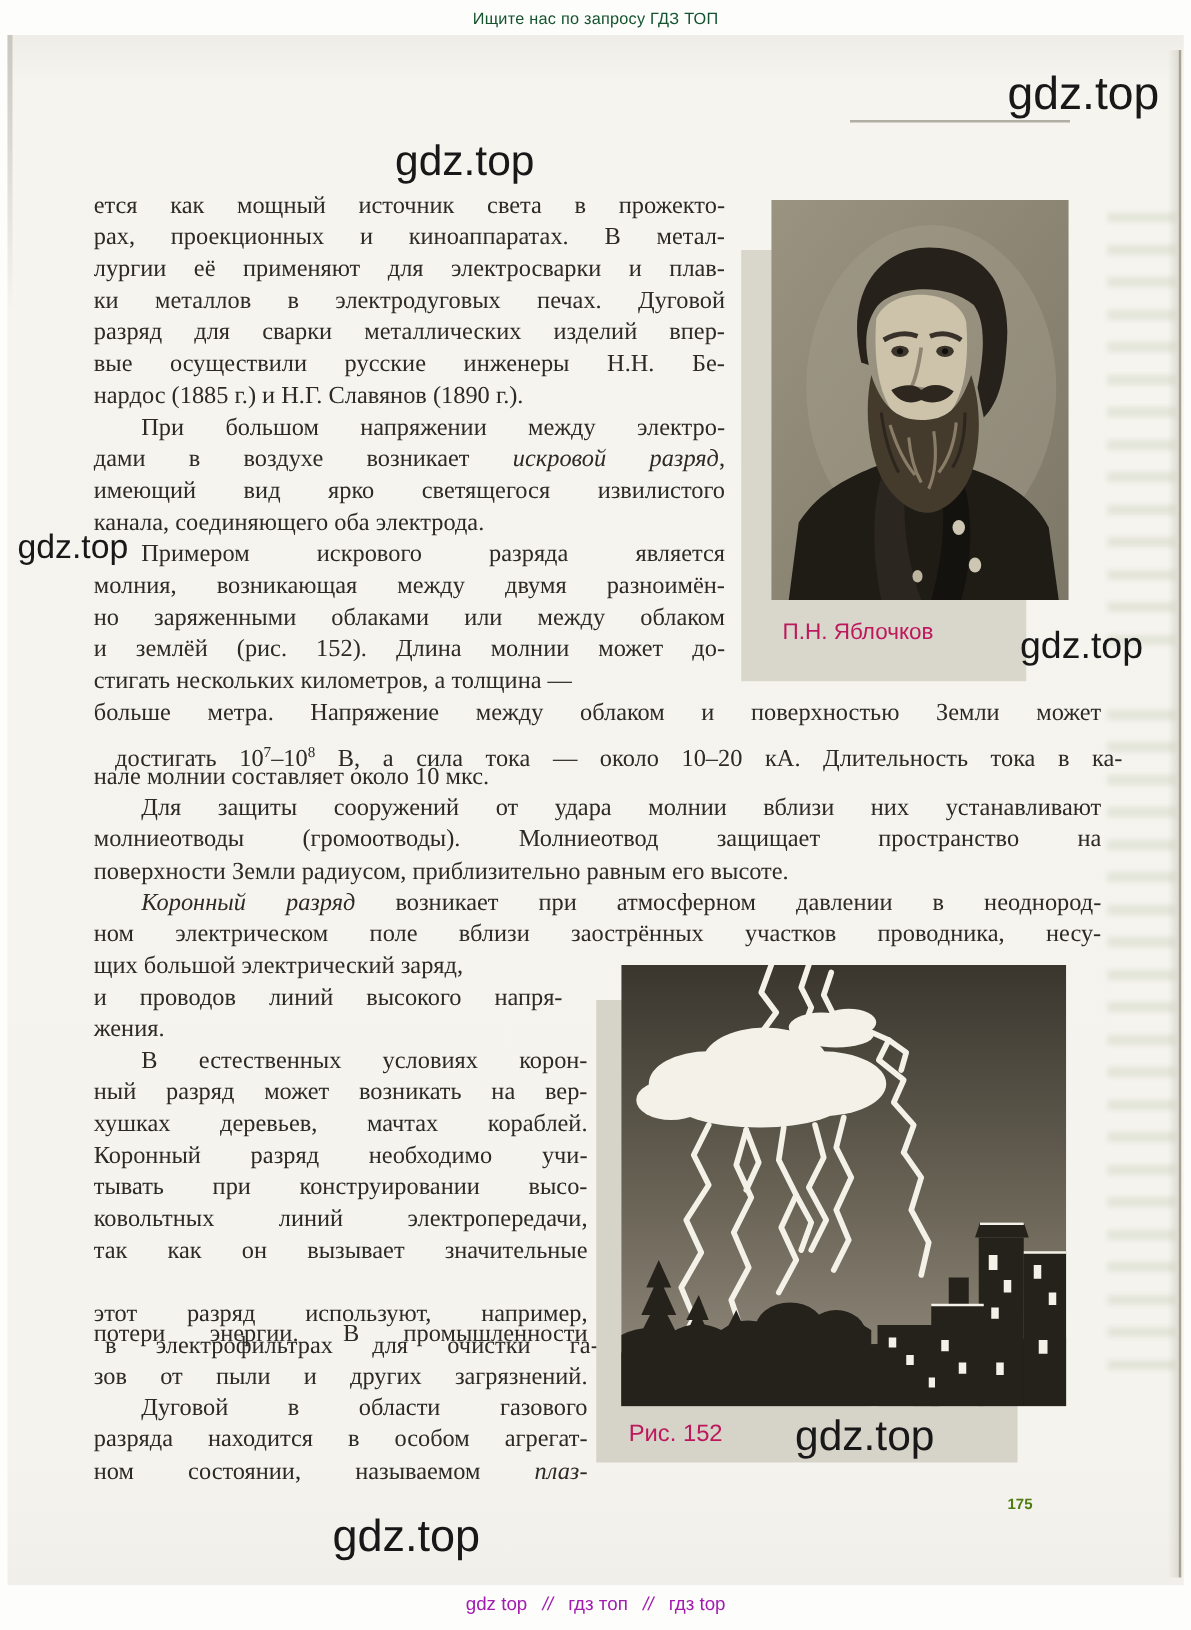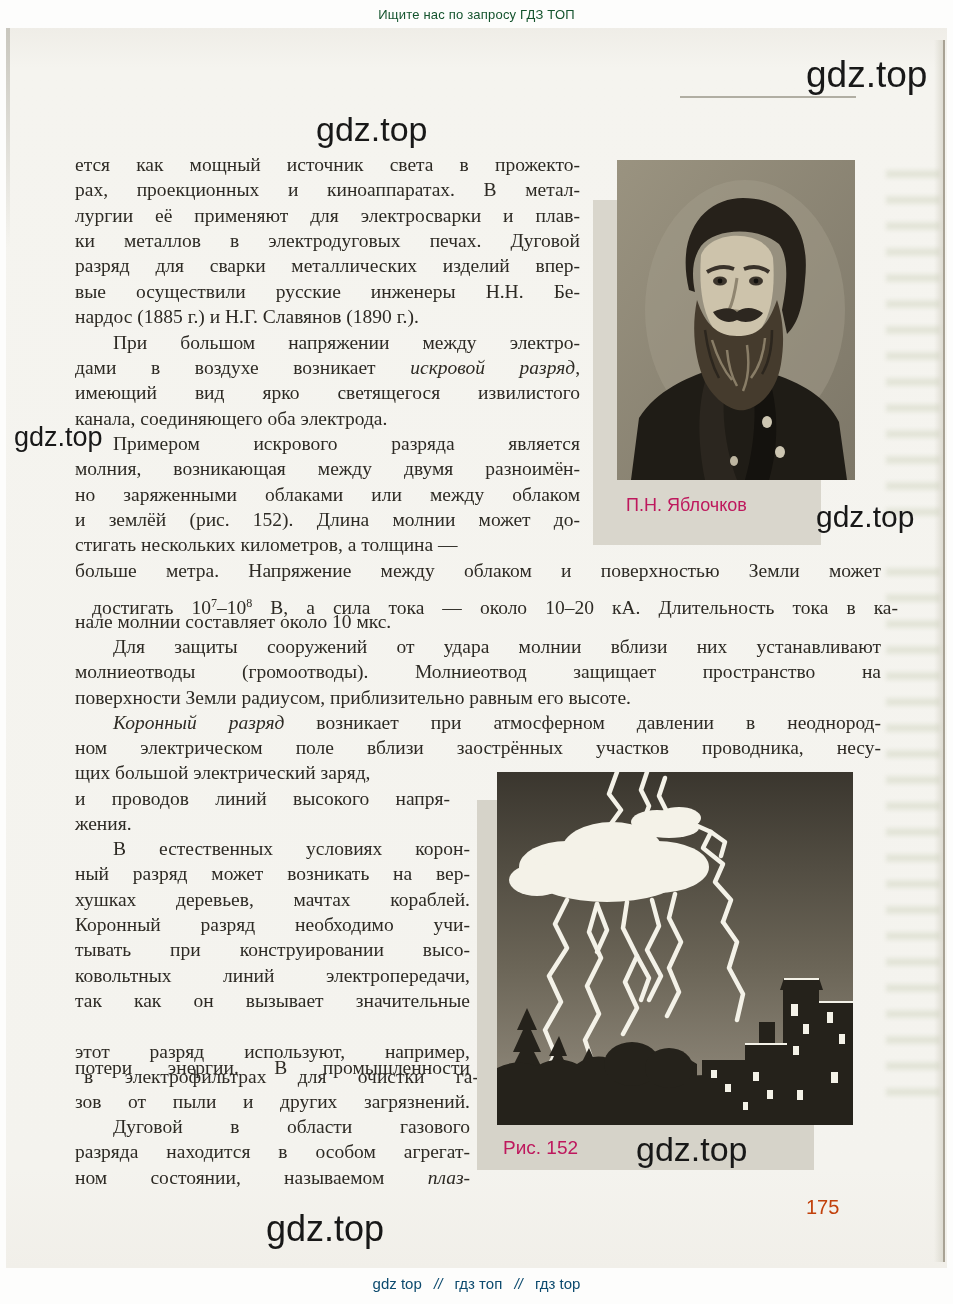--- a/index.html
+++ b/index.html
@@ -21,22 +21,22 @@
   .tl{position:absolute;font-family:"Liberation Serif",serif;font-size:19.5px;line-height:25px;
       color:#2d2a24;}
   .tl.fill{text-align:justify;text-align-last:justify;}
   .tl.nf{white-space:nowrap;}
   .tl sup{font-size:.62em;line-height:0;}
   .wm{position:absolute;color:#181818;font-family:"Liberation Sans",sans-serif;white-space:nowrap;}
   .panel{position:absolute;background:#d9d6cc;}
   .panel.fig{background:#d6d3c9;}
   .photo{position:absolute;display:block;}
   .caption{position:absolute;font-size:17.5px;color:#be185d;white-space:nowrap;}
-  .pagenum{position:absolute;left:806px;top:1196px;font-size:20px;font-weight:normal;color:#c2410c;}
-  .footer{position:absolute;left:0;top:1275px;width:100%;text-align:center;font-size:15px;color:#0c4a6e;}
+  .pagenum{position:absolute;left:806px;top:1196px;font-size:12px;font-weight:bold;color:#4d7c0f;}
+  .footer{position:absolute;left:0;top:1275px;width:100%;text-align:center;font-size:15px;color:#a21caf;}
   .footer .sep{font-style:italic;margin:0 8px;}
   .bleed{position:absolute;filter:blur(2px);opacity:.5;
          background:repeating-linear-gradient(180deg,rgba(158,170,128,.38) 0 8px,rgba(0,0,0,0) 8px 26px);}
 </style>
 </head>
 <body>
 
 <div class="canvas">
 
   <div class="paper"></div>

